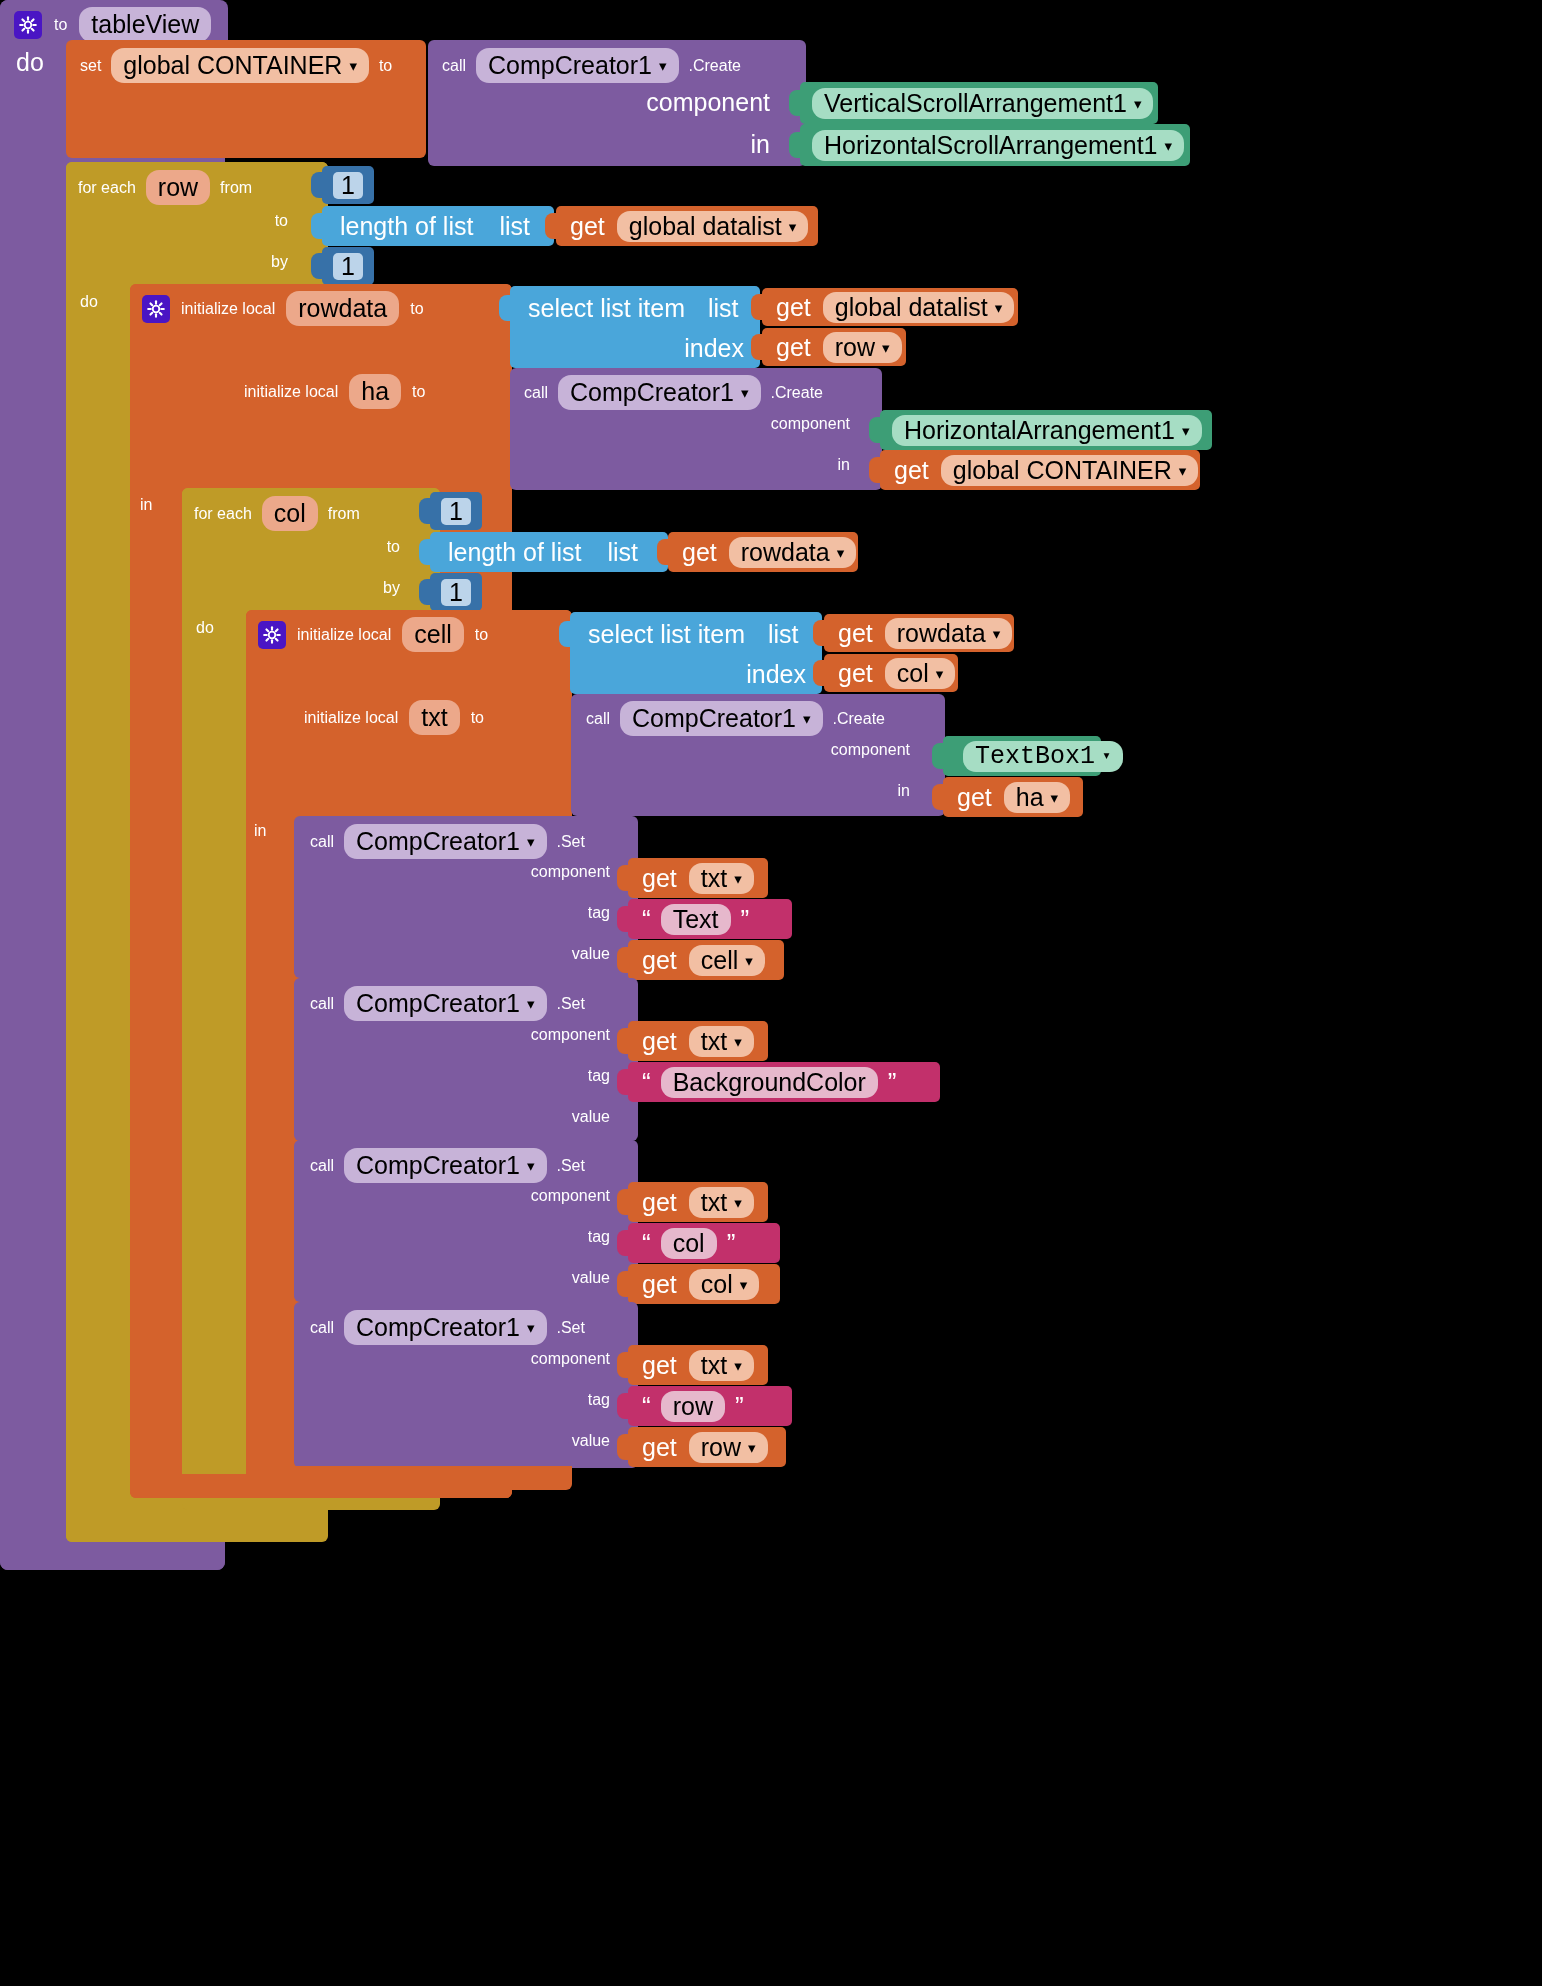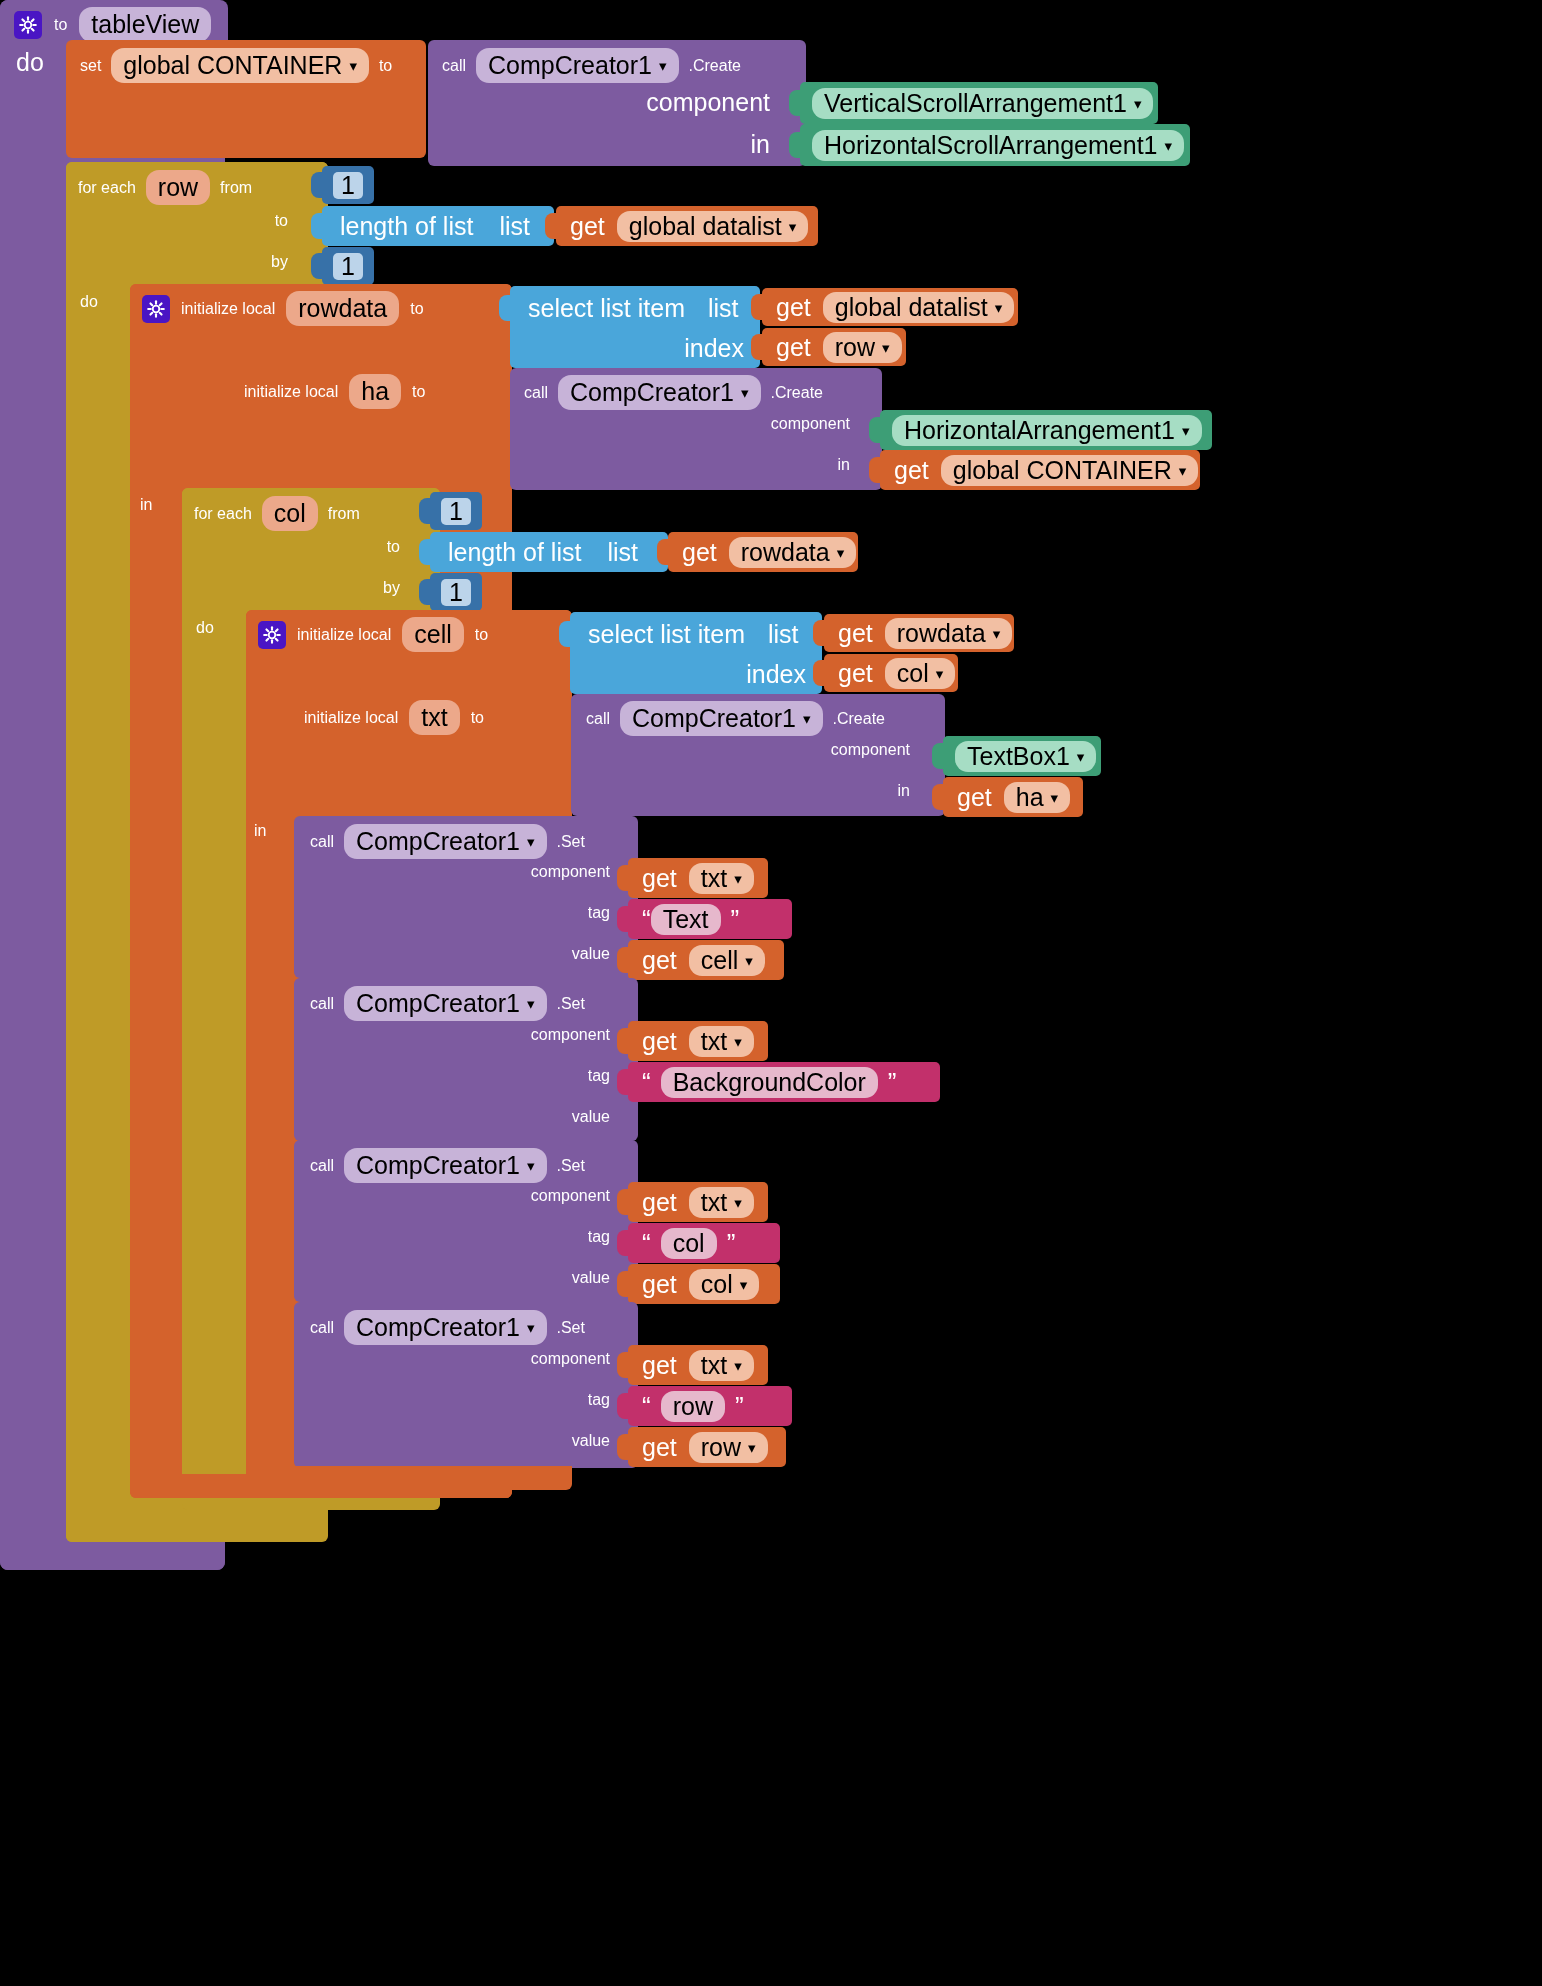--- a/index.html
+++ b/index.html
@@ -371,21 +371,21 @@
       <span>CompCreator1</span>
         <span class="caret">▾</span>
     </span>
     <span class="lbl">.Create</span>
   </div>
   <span class="lbl rlabel" style="position:absolute; left:700px; top:741px; width:210px;">component</span>
   <span class="lbl rlabel" style="position:absolute; left:700px; top:782px; width:210px;">in</span>
 
   <div class="blk green" style="left:943px; top:736px; width:158px; height:40px;">
     <span class="plug green"></span>
-    <span class="pill pill-green" style="margin-left:12px;">
+    <span class="pill pill-green" style="margin-left:20px;font-family:Liberation Mono, monospace;">
       <span>TextBox1</span>
         <span class="caret">▾</span>
     </span>
   </div>
   <div class="blk orange" style="left:943px; top:777px; width:140px; height:40px;">
     <span class="plug orange"></span>
     <span class="lbl" style="margin-left:14px;">get</span>
     <span class="pill pill-orange" style="margin-left:12px;">
       <span>ha</span>
         <span class="caret">▾</span>
@@ -411,21 +411,21 @@
     <span class="plug orange"></span>
     <span class="lbl" style="margin-left:14px;">get</span>
     <span class="pill pill-orange" style="margin-left:12px;">
       <span>txt</span>
         <span class="caret">▾</span>
     </span>
   </div>
   <div class="blk pink" style="left:628px; top:899px; width:164px; height:40px;">
     <span class="plug pink"></span>
     <span class="lbl" style="margin-left:14px; font-size:26px;">“</span>
-    <span class="pill pill-pinkw" style="">Text</span>
+    <span class="pill pill-pinkw" style="margin-left:10px;">Text</span>
     <span class="lbl" style="margin-left:10px; font-size:26px;">”</span>
   </div>
   <div class="blk orange" style="left:628px; top:940px; width:156px; height:40px;">
     <span class="plug orange"></span>
     <span class="lbl" style="margin-left:14px;">get</span>
     <span class="pill pill-orange" style="margin-left:12px;">
       <span>cell</span>
         <span class="caret">▾</span>
     </span>
   </div>

